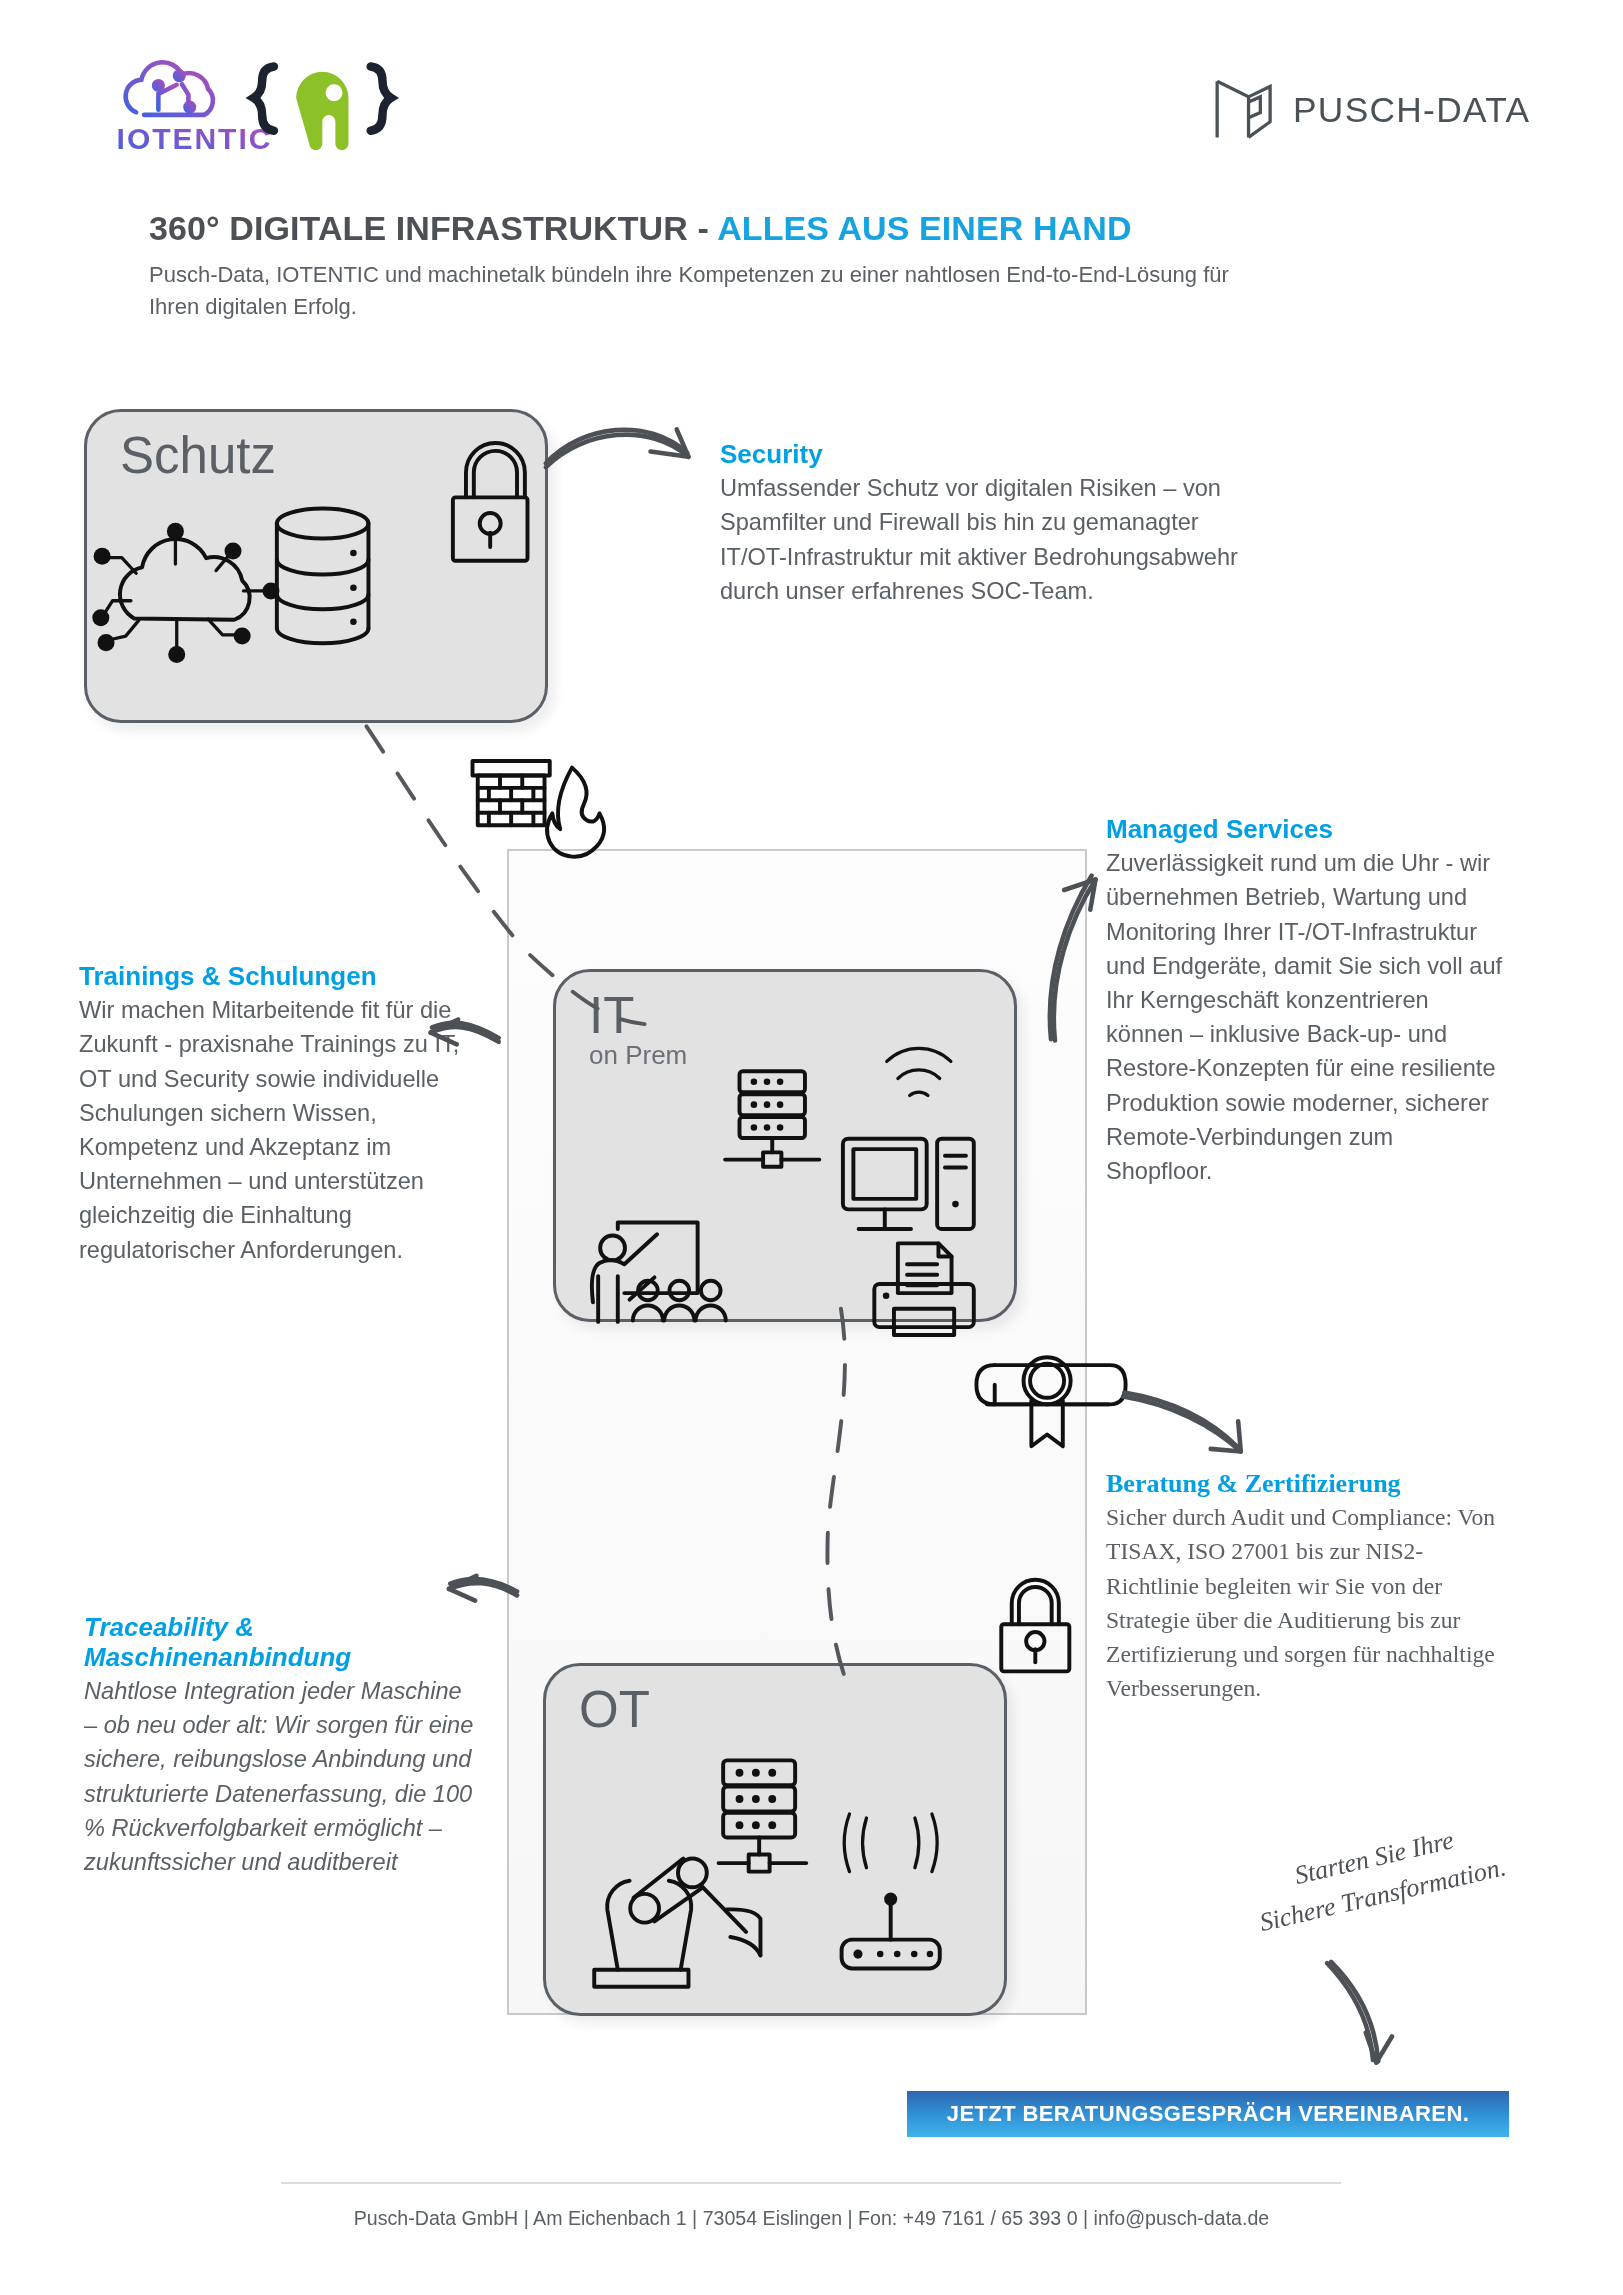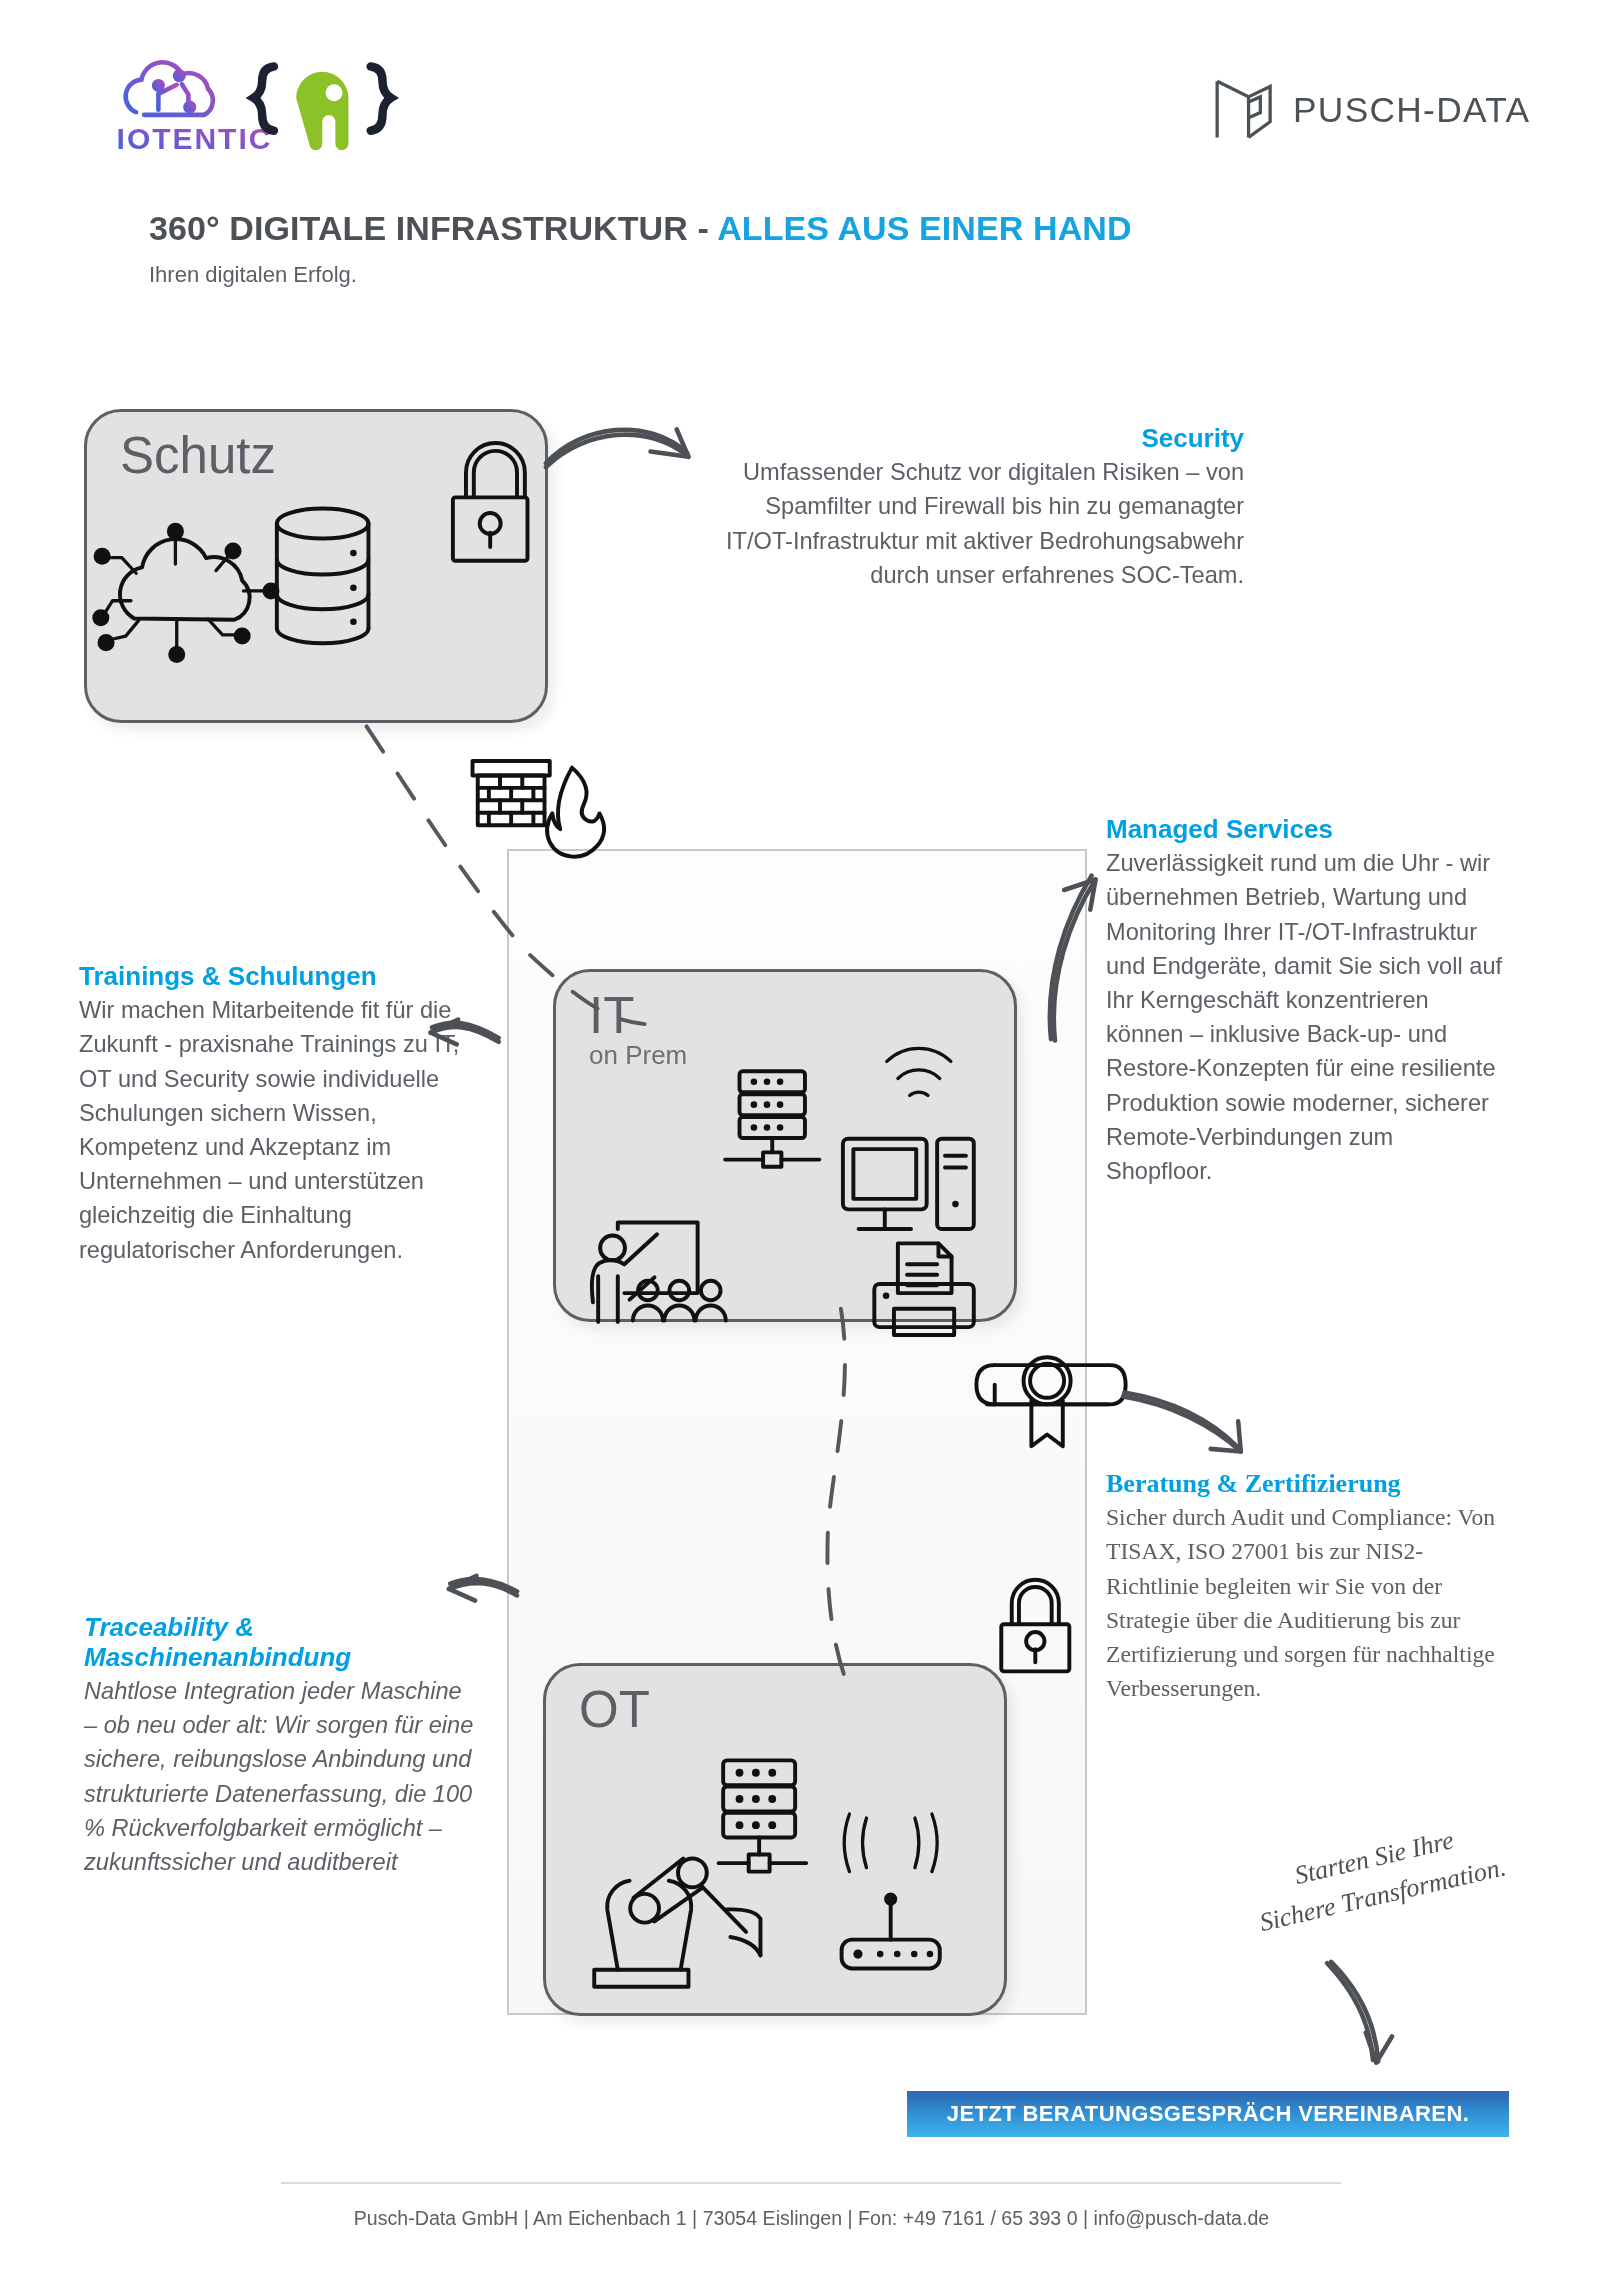--- a/index.html
+++ b/index.html
@@ -43,21 +43,21 @@
   .boxlabel{position:absolute;left:33px;top:18.3px;color:#5a6066;}
   .boxlabel .big{font-size:51px;line-height:1;font-weight:normal;display:block;}
   .boxlabel .small{font-size:26px;line-height:1.1;display:block;color:#6b7177;}
 
   
   .sect{position:absolute;}
   .sect h2{
     margin:0 0 1.3px 0;font-size:26px;font-weight:bold;color:#00a0e3;line-height:1.15;
   }
   .sect p{margin:0;font-size:23.6px;line-height:1.45;color:#5b6066;}
-  #sec-security{left:720px;top:424px;width:524px;text-align:right;}
+  #sec-security{left:720px;top:440px;width:524px;}
   #sec-managed{left:1106px;top:815px;width:399px;}
   #sec-trainings{left:79px;top:962px;width:393px;}
   #sec-beratung{left:1106px;top:1469px;width:406px;font-family:Liberation Serif, serif;}
   #sec-trace{left:84px;top:1613px;width:393px;font-style:italic;}
 
   
   #cta{
     left:907px;top:2091px;width:602px;height:46px;
     background:linear-gradient(180deg,#2f66ae 0%,#2f8fd4 48%,#41b4ea 100%);
     display:flex;align-items:center;justify-content:center;
@@ -134,20 +134,21 @@
     <text x="130" y="76" font-family="'Liberation Sans',sans-serif" font-size="54" letter-spacing="2" fill="#4b5257">PUSCH-DATA</text>
   </svg>
 </div>
 
 <div class="abs" id="headline">
   <h1>
     <span>360° DIGITALE INFRASTRUKTUR - </span><span class="accent">ALLES AUS EINER HAND</span>
   </h1>
 </div>
 <div class="abs" id="intro">
+  <p>Pusch-Data, IOTENTIC und machinetalk bündeln ihre Kompetenzen zu einer nahtlosen End-to-End-Lösung für</p>
   <p>Ihren digitalen Erfolg.</p>
 </div>
 
 <div class="abs" id="outer-frame"></div>
 
 <div class="abs gbox" id="box-cloud">
   <div class="boxlabel">
     <span class="big">Schutz</span>
   </div>
 </div>

